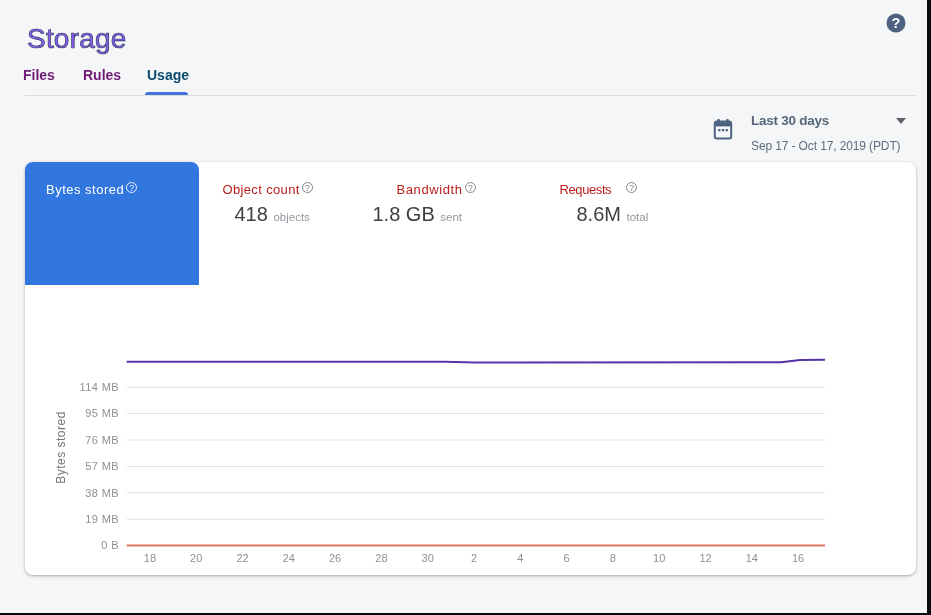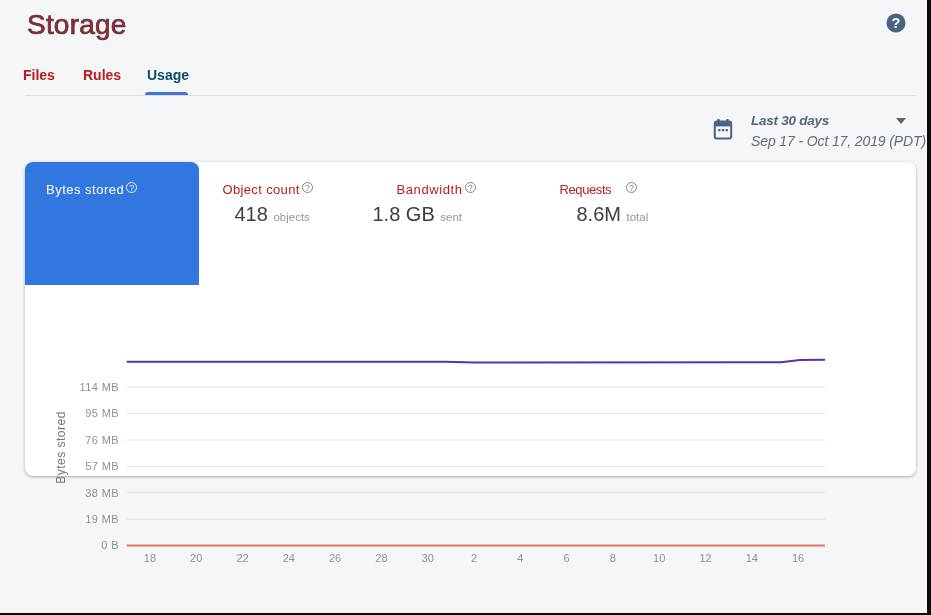--- a/index.html
+++ b/index.html
@@ -9,36 +9,36 @@
     background:#f5f6f7;
     position:relative;
   }
   .abs { position:absolute; }
 
   
   #edge-r { right:0; top:0; width:4.5px; height:615px; background:#0c0c0c; }
   #edge-b { left:0; bottom:0; width:931px; height:2.2px; background:#0c0c0c; }
 
   
-  #title { left:27px; top:9px; font-size:28px; font-weight:400; -webkit-text-stroke:0.7px #273b51; color:#b91c1c; letter-spacing:0.2px; }
+  #title { left:27px; top:23px; font-size:28px; font-weight:400; -webkit-text-stroke:0.7px #273b51; color:#8b5cf6; letter-spacing:0.2px; }
 
   
-  .tab { position:absolute; top:66.5px; font-size:14px; font-weight:700; color:#b91c1c; }
+  .tab { position:absolute; top:66.5px; font-size:14px; font-weight:700; color:#701a75; }
   #tab-usage { color:#0c4a6e; }
   #tab-underline { left:145px; top:92px; width:43px; height:3.6px; background:#4273df; border-radius:3px 3px 0 0; }
   #divider { left:25px; top:94.5px; width:891px; height:1px; background:#d9dee3; }
 
   
-  #datebox { left:751px; top:113px;font-style:italic; }
+  #datebox { left:751px; top:113px; }
   #date-main { font-size:13.5px; font-weight:700; letter-spacing:-0.25px; color:#56667a; }
-  #date-sub { font-size:14px; letter-spacing:-0.12px; color:#5d6d7f; margin-top:5px; }
+  #date-sub { font-size:12px; letter-spacing:-0.12px; color:#5d6d7f; margin-top:11px; }
   #caret { left:896px; top:118px; width:0; height:0; border-left:5.5px solid transparent; border-right:5.5px solid transparent; border-top:6.5px solid #5f6368; }
 
   
-  #card { left:24.5px; top:162px; width:891.5px; height:314px; background:#ffffff; border-radius:8px;
+  #card { left:24.5px; top:162px; width:891.5px; height:413px; background:#ffffff; border-radius:8px;
           box-shadow:0 1px 2px rgba(60,64,67,.25), 0 1px 3px 1px rgba(60,64,67,.12); }
 
   
   #mtab-sel { left:0; top:0; width:174.5px; height:123px; background:#3276df; border-radius:8px 8px 0 0; }
   .mlabel { position:absolute; top:20px; font-size:13px; letter-spacing:0.35px; color:#b91c1c; white-space:nowrap; }
   .mvalue { position:absolute; top:41px; font-size:20px; color:#3c4043; }
   .munit  { font-size:11.5px; color:#91979d; }
   #mtab-sel .mlabel { color:#ffffff; }
   #mtab-sel .mvalue { color:#ffffff; }
   #mtab-sel .munit { color:#cfe0fb; }

